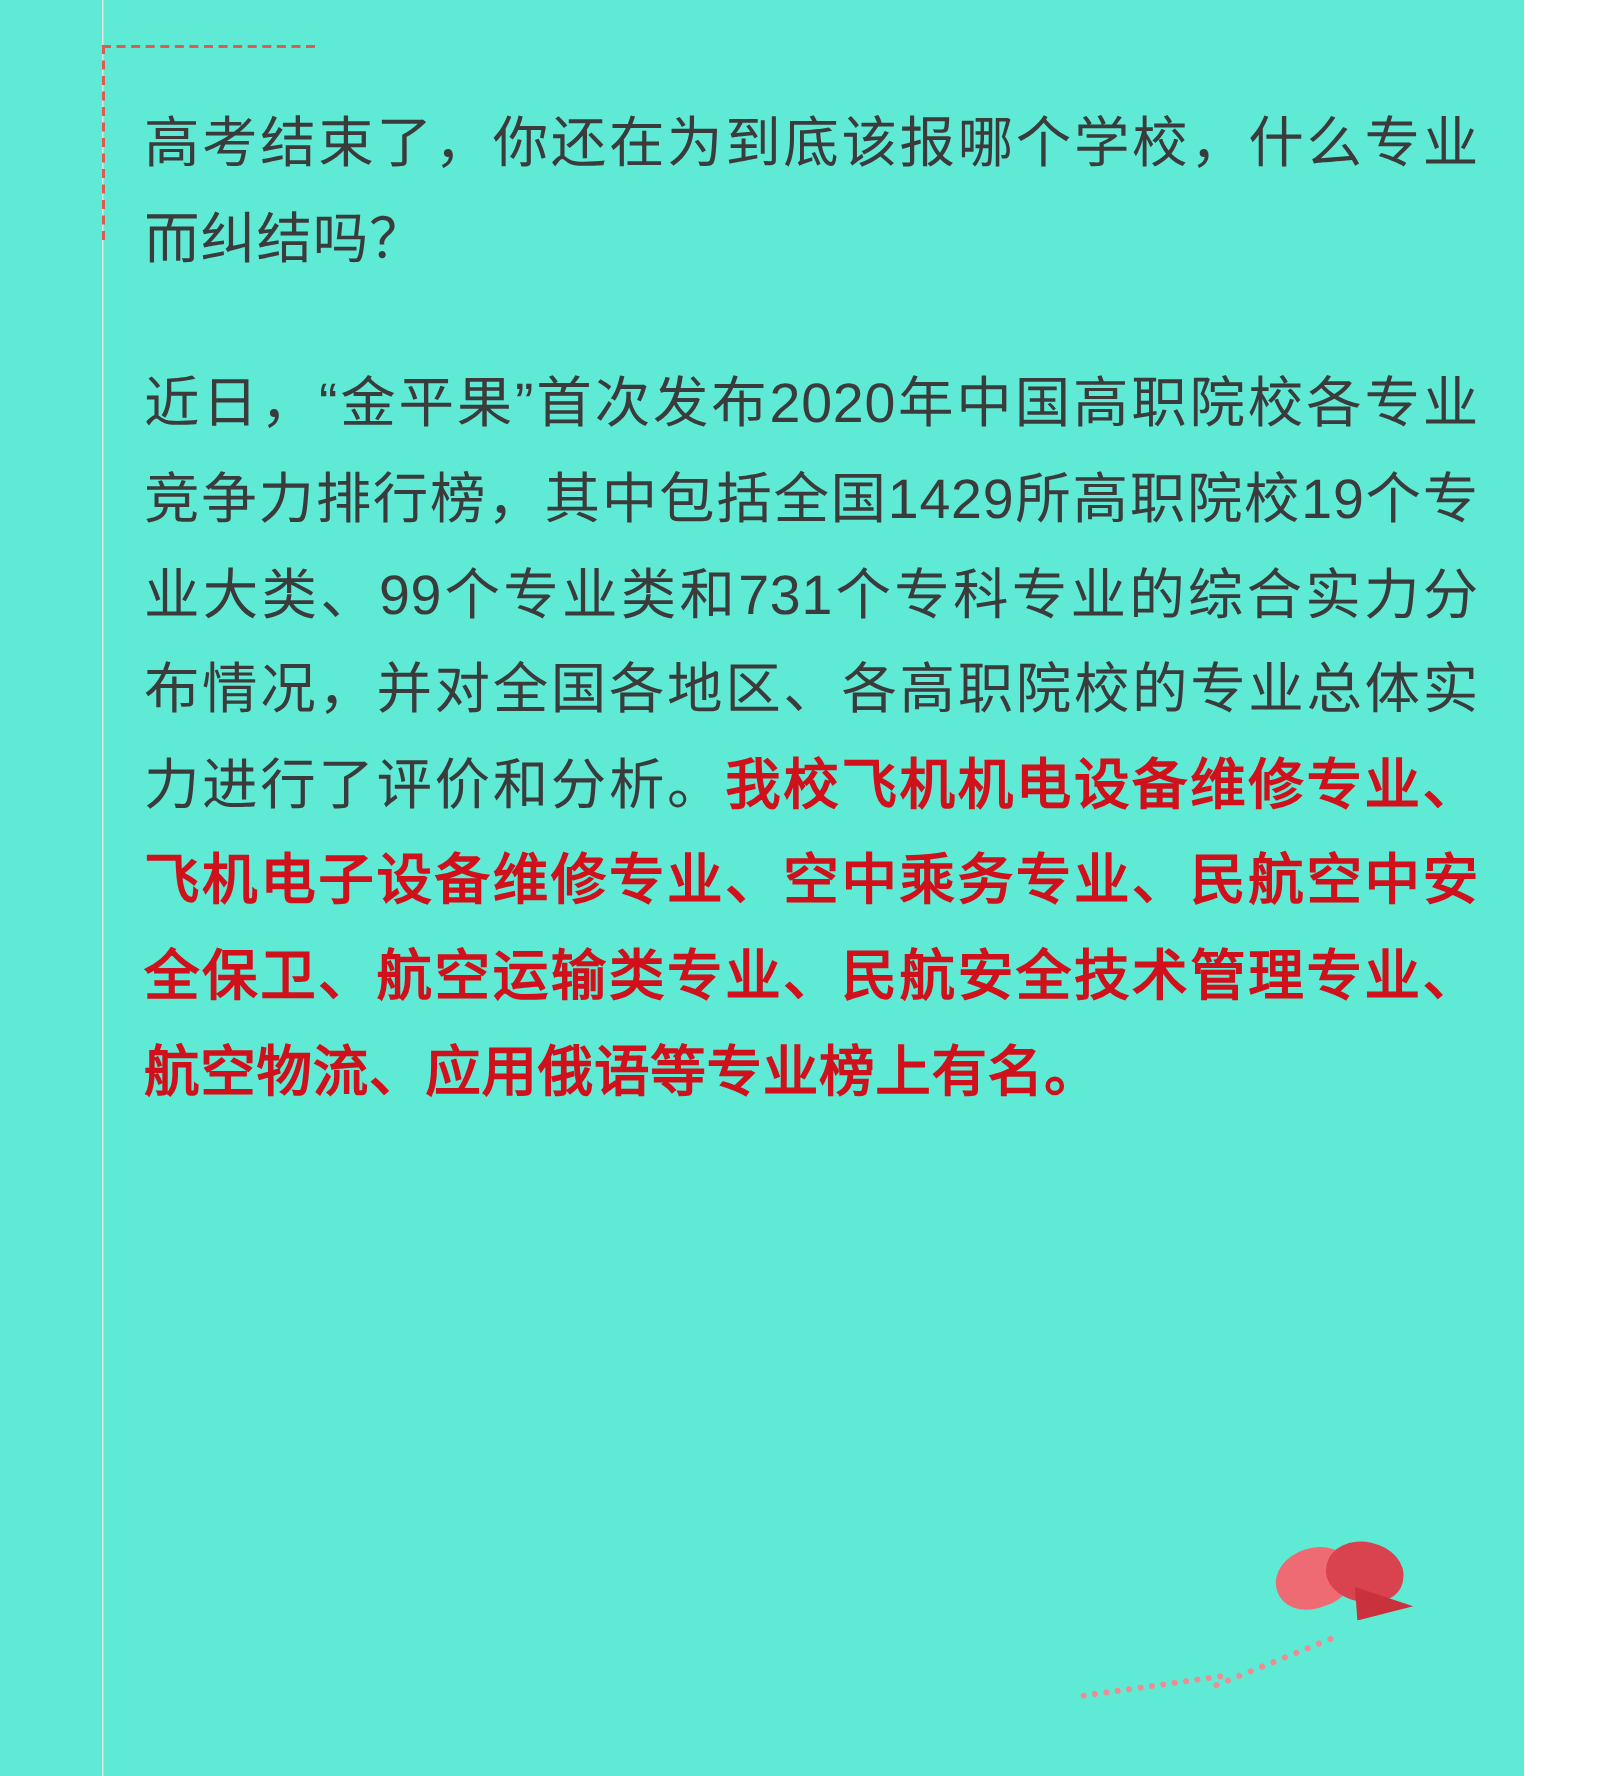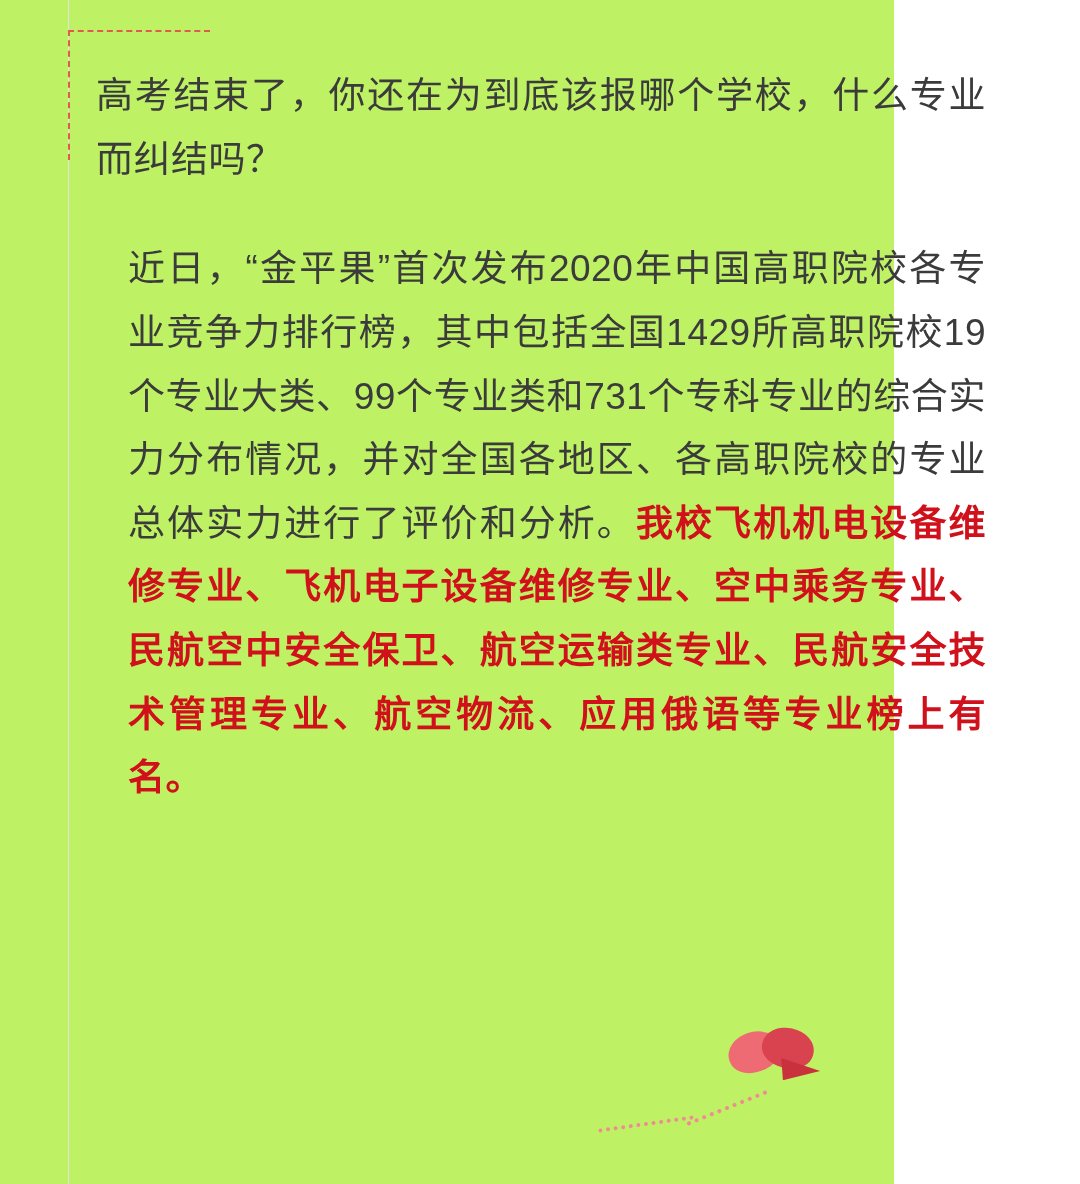--- a/index.html
+++ b/index.html
@@ -9,23 +9,23 @@
   }
   body {
     width: 1080px;
     height: 1184px;
     font-family: "Liberation Sans", "DejaVu Sans", sans-serif;
     -webkit-font-smoothing: antialiased;
     overflow: hidden;
   }
   .page {
     position: relative;
-    width: 894px;
+    width: 1016px;
     height: 1184px;
-    background: #bef264;
+    background: #5eead4;
     box-sizing: border-box;
   }
 
   
   .left-rule {
     position: absolute;
     left: 68px;
     top: 0px;
     width: 1px;
     height: 1184px;
@@ -68,21 +68,20 @@
     margin: 0 0 46px 0;
     font-size: 37px;
     line-height: 1.72;
     color: #3b3b3b;
     letter-spacing: 0.5px;
     text-align: justify;
     text-justify: inter-ideograph;
   }
   p.para:last-child {
     margin-bottom: 0;
-    margin-left: 32px;
   }
   .highlight {
     color: #d0111b;
     font-weight: 700;
     letter-spacing: 0.5px;
   }
 
   
   .deco {
     position: absolute;

